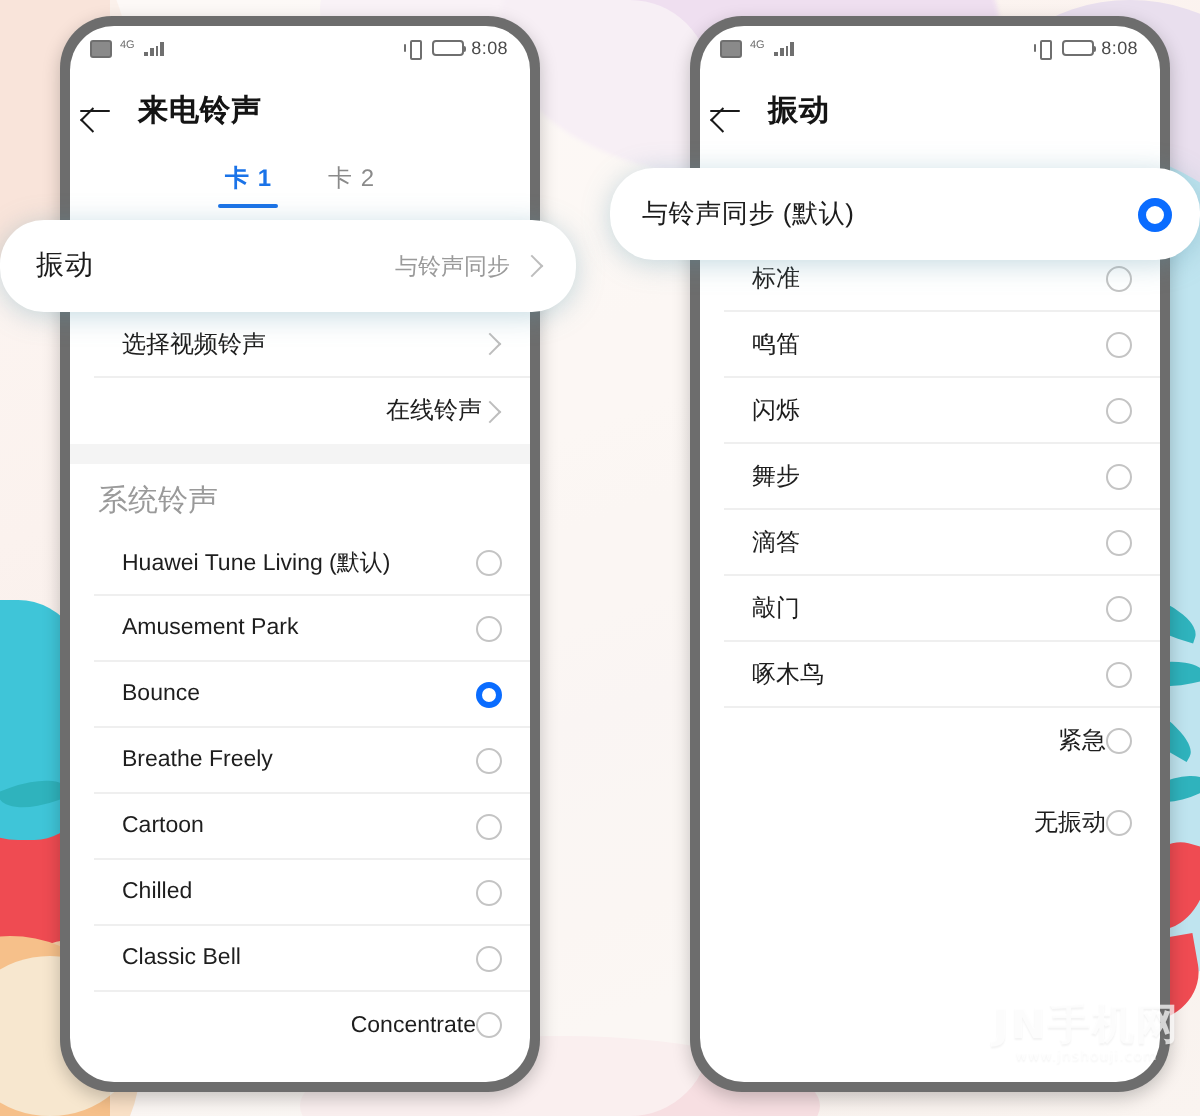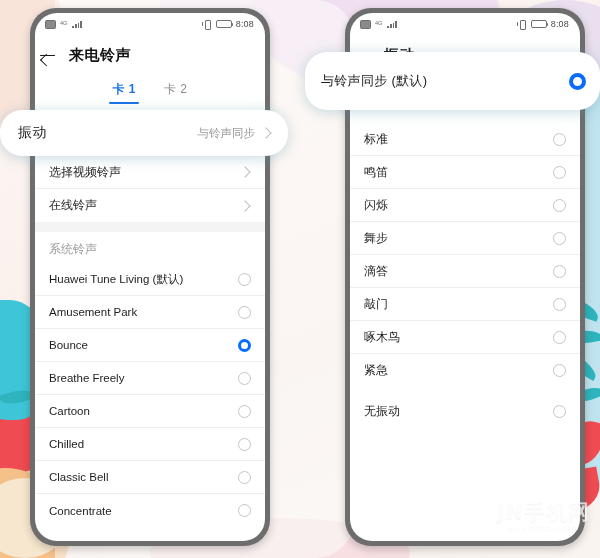--- a/index.html
+++ b/index.html
@@ -181,58 +181,59 @@
     bottom:0; width: 30px; height:2px; background:#1a73e8; border-radius:2px;
   }
 
   
   .list { }
   .row {
     display:flex; align-items:center; justify-content:space-between;
     height: 33px; padding: 0 14px; box-sizing:border-box;
     border-bottom: 1px solid #efefef;
     cursor:pointer;
-  }
-  .row:last-child { border-bottom: none; }
+    margin-left:12px;
+  }
+  .row:last-child { border-bottom: none; justify-content: flex-end; }
   .row-label { font-size: 11.5px; color:#1e1e1e; }
   .row-label.cn { font-size: 12px; }
   .chevron {
     width:7px; height:7px; border-right:1.3px solid #bdbdbd; border-top:1.3px solid #bdbdbd;
     transform: rotate(45deg); flex:none; margin-right:2px;
   }
   .radio {
     width: 13px; height: 13px; border:1.3px solid #c4c4c4; border-radius:50%;
     flex:none; box-sizing:border-box;
   }
   .radio.checked {
     border: 3.2px solid #0a6cff; background:#fff;
   }
   .group-gap { height: 10px; background:#f4f4f4; }
   .section-head {
-    font-size: 12px; color:#9a9a9a; padding: 9px 14px 5px 14px;
+    font-size: 15px; color:#9a9a9a; padding: 9px 14px 5px 14px;
   }
 
   
   .callout {
     position: absolute; z-index: 30;
     background: #ffffff;
     border-radius: 22px;
     box-shadow: 0 2px 14px rgba(90,150,170,.35);
     display:flex; align-items:center; justify-content:space-between;
     box-sizing:border-box;
   }
   .callout-left {
     left: 0px; top: 110px; width: 288px; height: 46px;
     padding: 0 16px 0 18px;
   }
   .callout-left .c-title { font-size: 14px; color:#1c1c1c; letter-spacing:.5px; }
   .callout-left .c-value { font-size: 11.5px; color:#9a9a9a;margin-left:47px; }
   .callout-left .c-right { display:flex; align-items:center; gap:7px; }
   .callout-right {
-    left: 305px; top: 52px; width: 295px; height: 58px;
+    left: 305px; top: 84px; width: 295px; height: 46px;
     padding: 0 14px 0 16px;
   }
   .callout-right .c-title { font-size: 13px; color:#1c1c1c; letter-spacing:.3px; }
   .callout-right .c-sub   { font-size: 10px; color:#8f8f8f; margin-top:3px; }
   .radio-big {
     width: 17px; height: 17px; border-radius: 50%;
     border: 4px solid #0a6cff; background: #fff; box-sizing:border-box; flex:none;
   }
 
   

